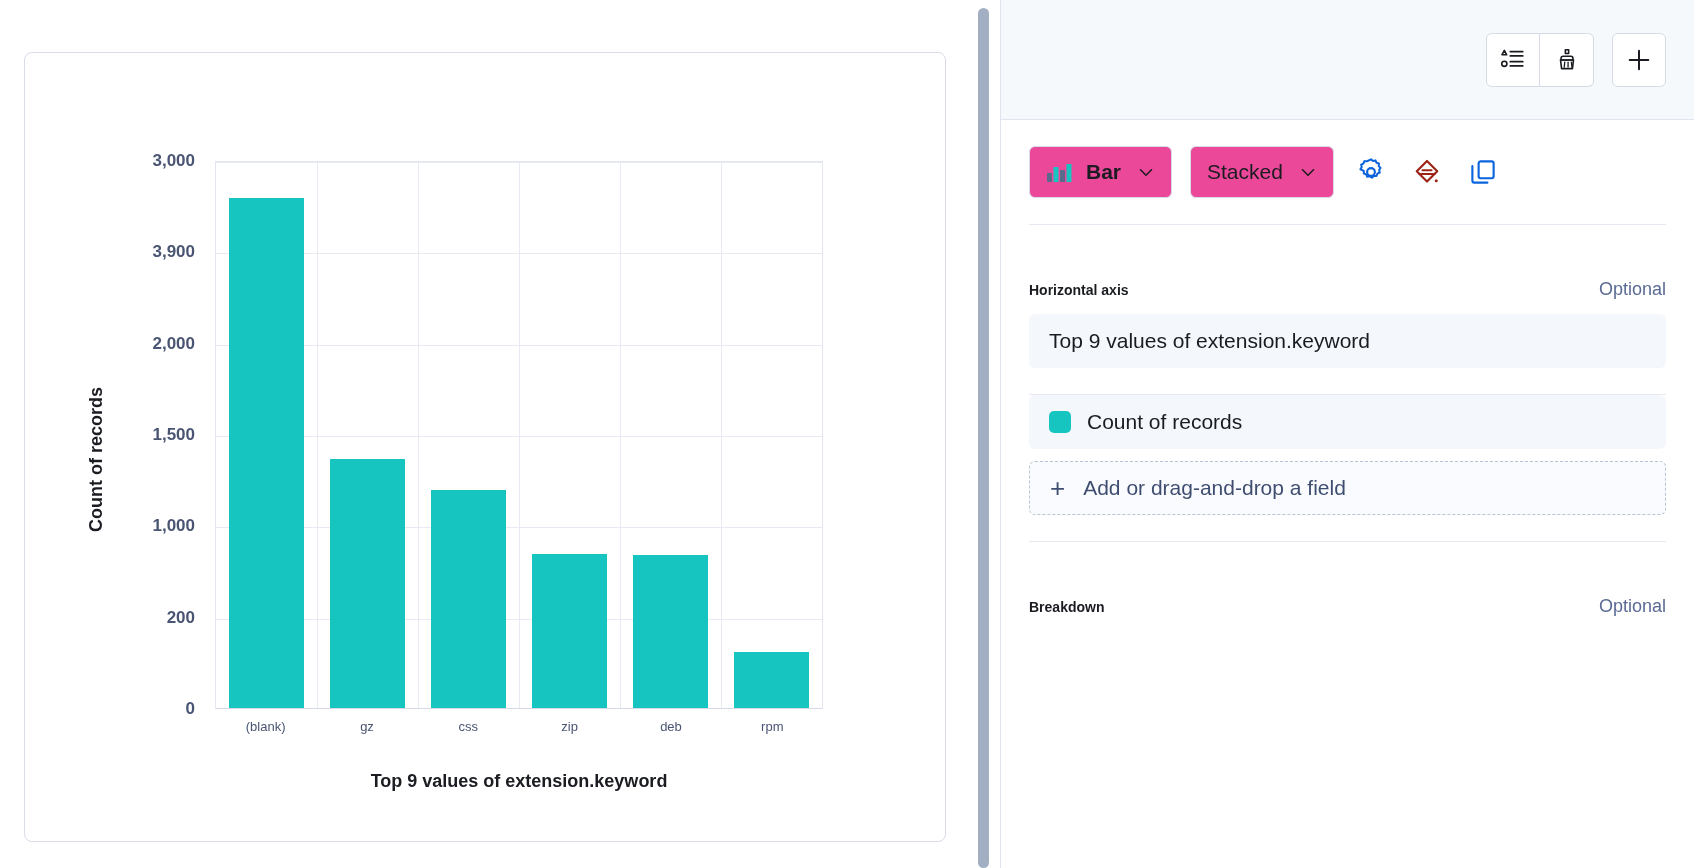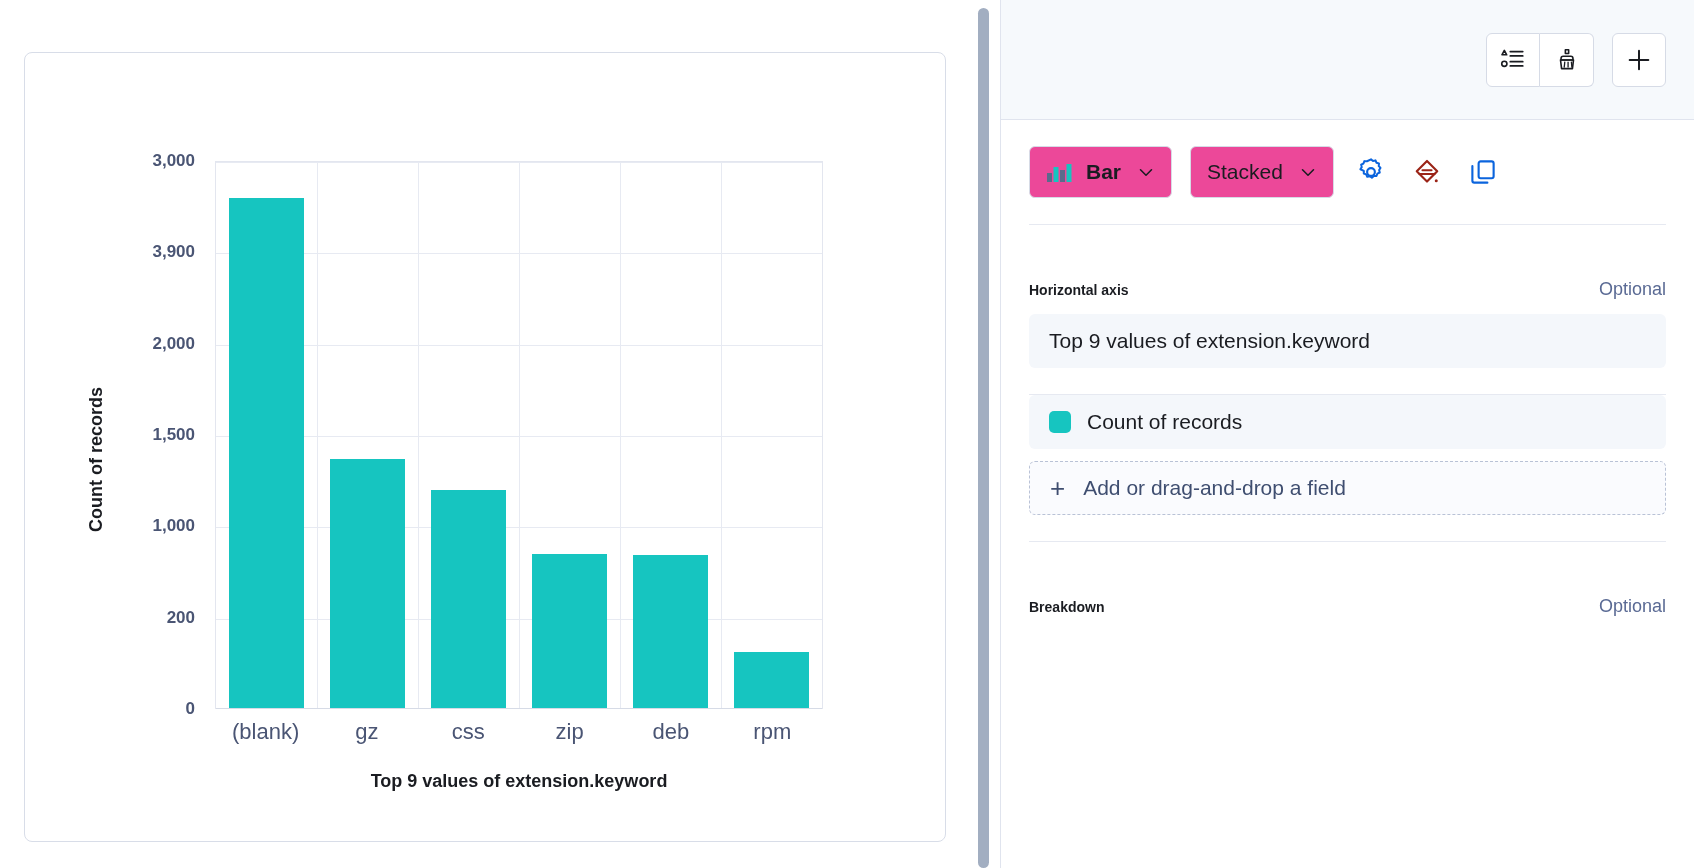--- a/index.html
+++ b/index.html
@@ -75,21 +75,21 @@
     position: absolute; bottom: 0;
     left: 12.5%; width: 75%;
     background: #16c5c0;
   }
   .x-ticks {
     position: absolute; left: 190px; top: 666px;
     width: 608px; display: flex;
   }
   .x-tick {
     flex: 1 1 0; text-align: center;
-    font-size: 22px; color: #4a5574;
+    font-size: 13px; color: #4a5574;
   }
   .x-axis-title {
     position: absolute; left: 190px; top: 718px;
     width: 608px; text-align: center;
     font-size: 18px; font-weight: 700; color: #1a1c21;
   }
 
   
   .resize-handle {
     position: absolute; left: 978px; top: 8px;

